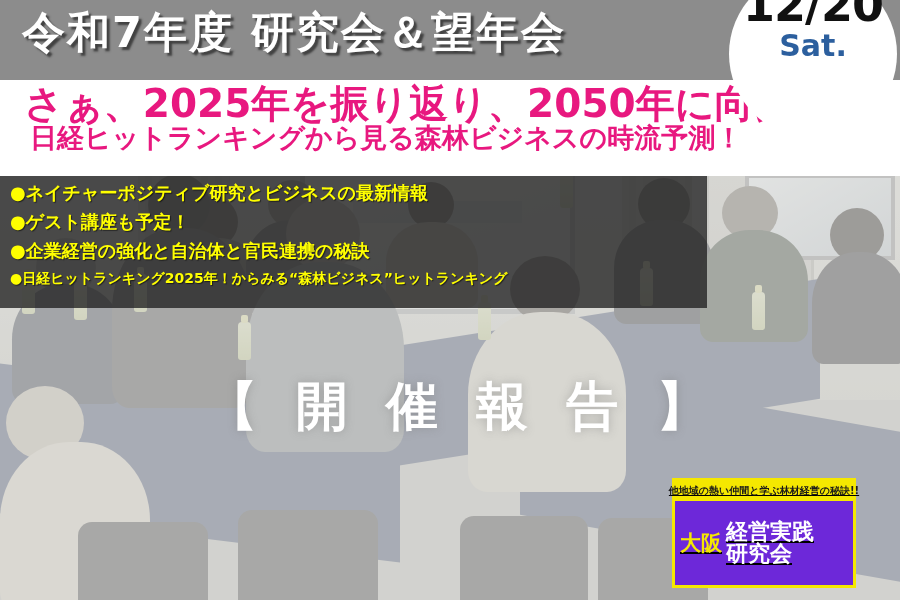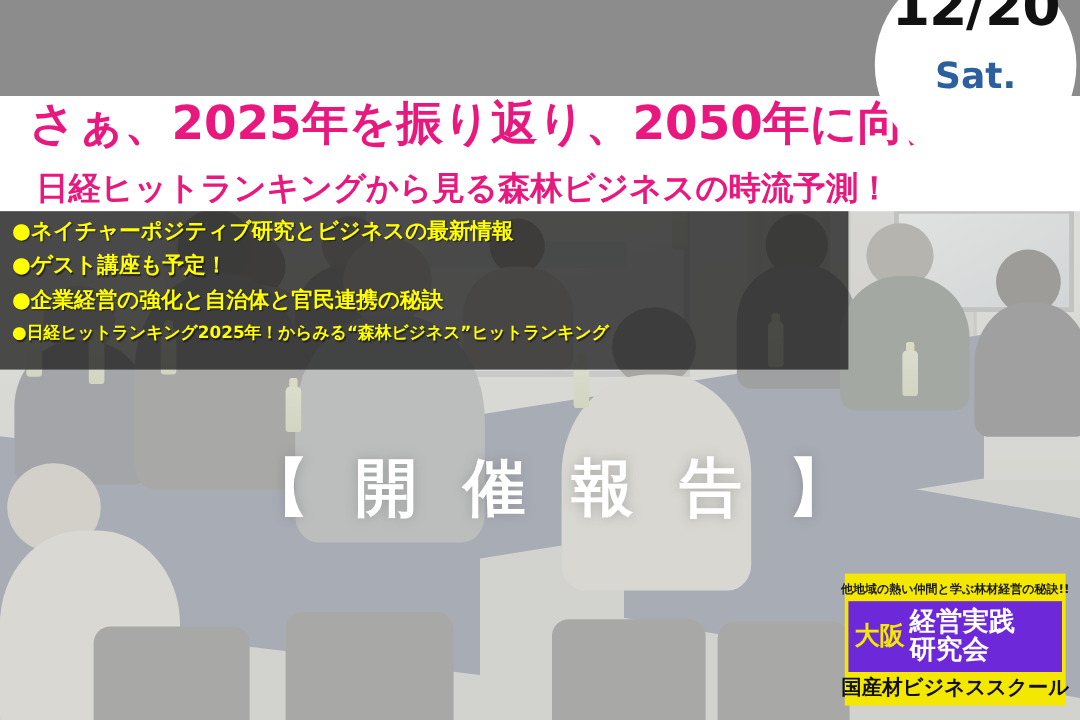--- a/index.html
+++ b/index.html
@@ -79,36 +79,36 @@
 
   
   .date-circle {
     position:absolute; left:729px; top:-30px; width:168px; height:168px;
     border-radius:50%; background:#ffffff; z-index:7;
     display:flex; flex-direction:column; align-items:center; justify-content:flex-start;
     padding-top:12px;
   }
   .date-md { font-size:46px; font-weight:bold; color:#111; line-height:1;
              font-family:"DejaVu Sans","Liberation Sans",sans-serif; letter-spacing:-1px; }
-  .date-dow{ font-size:30px; font-weight:bold; color:#2c5f9e; line-height:1.05; margin-top:20px;
+  .date-dow{ font-size:30px; font-weight:bold; color:#2c5f9e; line-height:1.05; margin-top:2px;
              font-family:"DejaVu Sans","Liberation Sans",sans-serif; }
 
   
   .whiteband {
     position:absolute; left:0; top:80px; width:900px; height:96px;
     background:#ffffff; z-index:5;
   }
   .hl-main {
     position:absolute; left:24px; top:84px; width:860px;
     font-size:39px; font-weight:bold; color:#e8187f; line-height:1.05;
     white-space:nowrap; z-index:6;
     font-family:"DejaVu Sans","Liberation Sans",sans-serif;
   }
   .hl-sub {
-    position:absolute; left:30px; top:144px; width:860px;
+    position:absolute; left:30px; top:124px; width:860px;
     font-size:27px; font-weight:bold; color:#e8187f; line-height:1.05;
     white-space:nowrap; z-index:6;
     font-family:"DejaVu Sans","Liberation Sans",sans-serif;
   }
 
   
   .bullets {
     position:absolute; left:0; top:176px; width:707px; height:132px;
     background:rgba(32,32,32,.78); z-index:5;
     padding:8px 0 0 10px;
@@ -125,23 +125,23 @@
   .report {
     position:absolute; left:0; top:372px; width:900px; text-align:center;
     font-size:52px; font-weight:bold; color:#ffffff; letter-spacing:10px;
     z-index:5; text-shadow:0 0 10px rgba(120,120,120,.45);
     font-family:"DejaVu Sans","Liberation Sans",sans-serif;
     margin-left:12px;
   }
 
   
   .logo {
-    position:absolute; left:704px; top:478px; width:184px; height:110px;
+    position:absolute; left:672px; top:478px; width:184px; height:110px;
     background:#f5e800; z-index:6; padding:3px;
-    display:flex; flex-direction:column;
+    display:flex; flex-direction:column;text-decoration:underline;
   }
   .logo-tag {
     height:20px; font-size:10px; font-weight:bold; color:#1a1a1a;
     display:flex; align-items:center; justify-content:center; white-space:nowrap;
     font-family:"DejaVu Sans","Liberation Sans",sans-serif;
   }
   .logo-mid {
     flex:1; background:#6d28d9; display:flex; align-items:center; gap:4px; padding:2px 5px;
   }
   .logo-pref {
@@ -234,20 +234,21 @@
     <div class="bottle" style="left:238px;top:252px;"></div>
     <div class="bottle" style="left:478px;top:232px;"></div>
     <div class="bottle" style="left:560px;top:100px;"></div>
     <div class="bottle" style="left:640px;top:198px;"></div>
     <div class="bottle" style="left:752px;top:222px;"></div>
 
     <div class="veil"></div>
   </div>
 
   <div class="headerband"></div>
+  <div class="header-title">令和7年度 研究会＆望年会</div>
 
   <div class="date-circle">
     <div class="date-md">12/20</div>
     <div class="date-dow">Sat.</div>
   </div>
 
   <div class="whiteband"></div>
   <div class="hl-main">さぁ、2025年を振り返り、2050年に向けて！</div>
   <div class="hl-sub">日経ヒットランキングから見る森林ビジネスの時流予測！</div>
 
@@ -262,16 +263,15 @@
 
   <div class="logo">
     <div class="logo-tag">他地域の熱い仲間と学ぶ林材経営の秘訣!!</div>
     <div class="logo-mid">
       <div class="logo-pref">大阪</div>
       <div>
         <div class="logo-name">経営実践</div>
         <div class="logo-name">研究会</div>
       </div>
     </div>
-    <div class="logo-foot">国産材ビジネススクール</div>
   </div>
 
 </div>
 
 </body></html>

